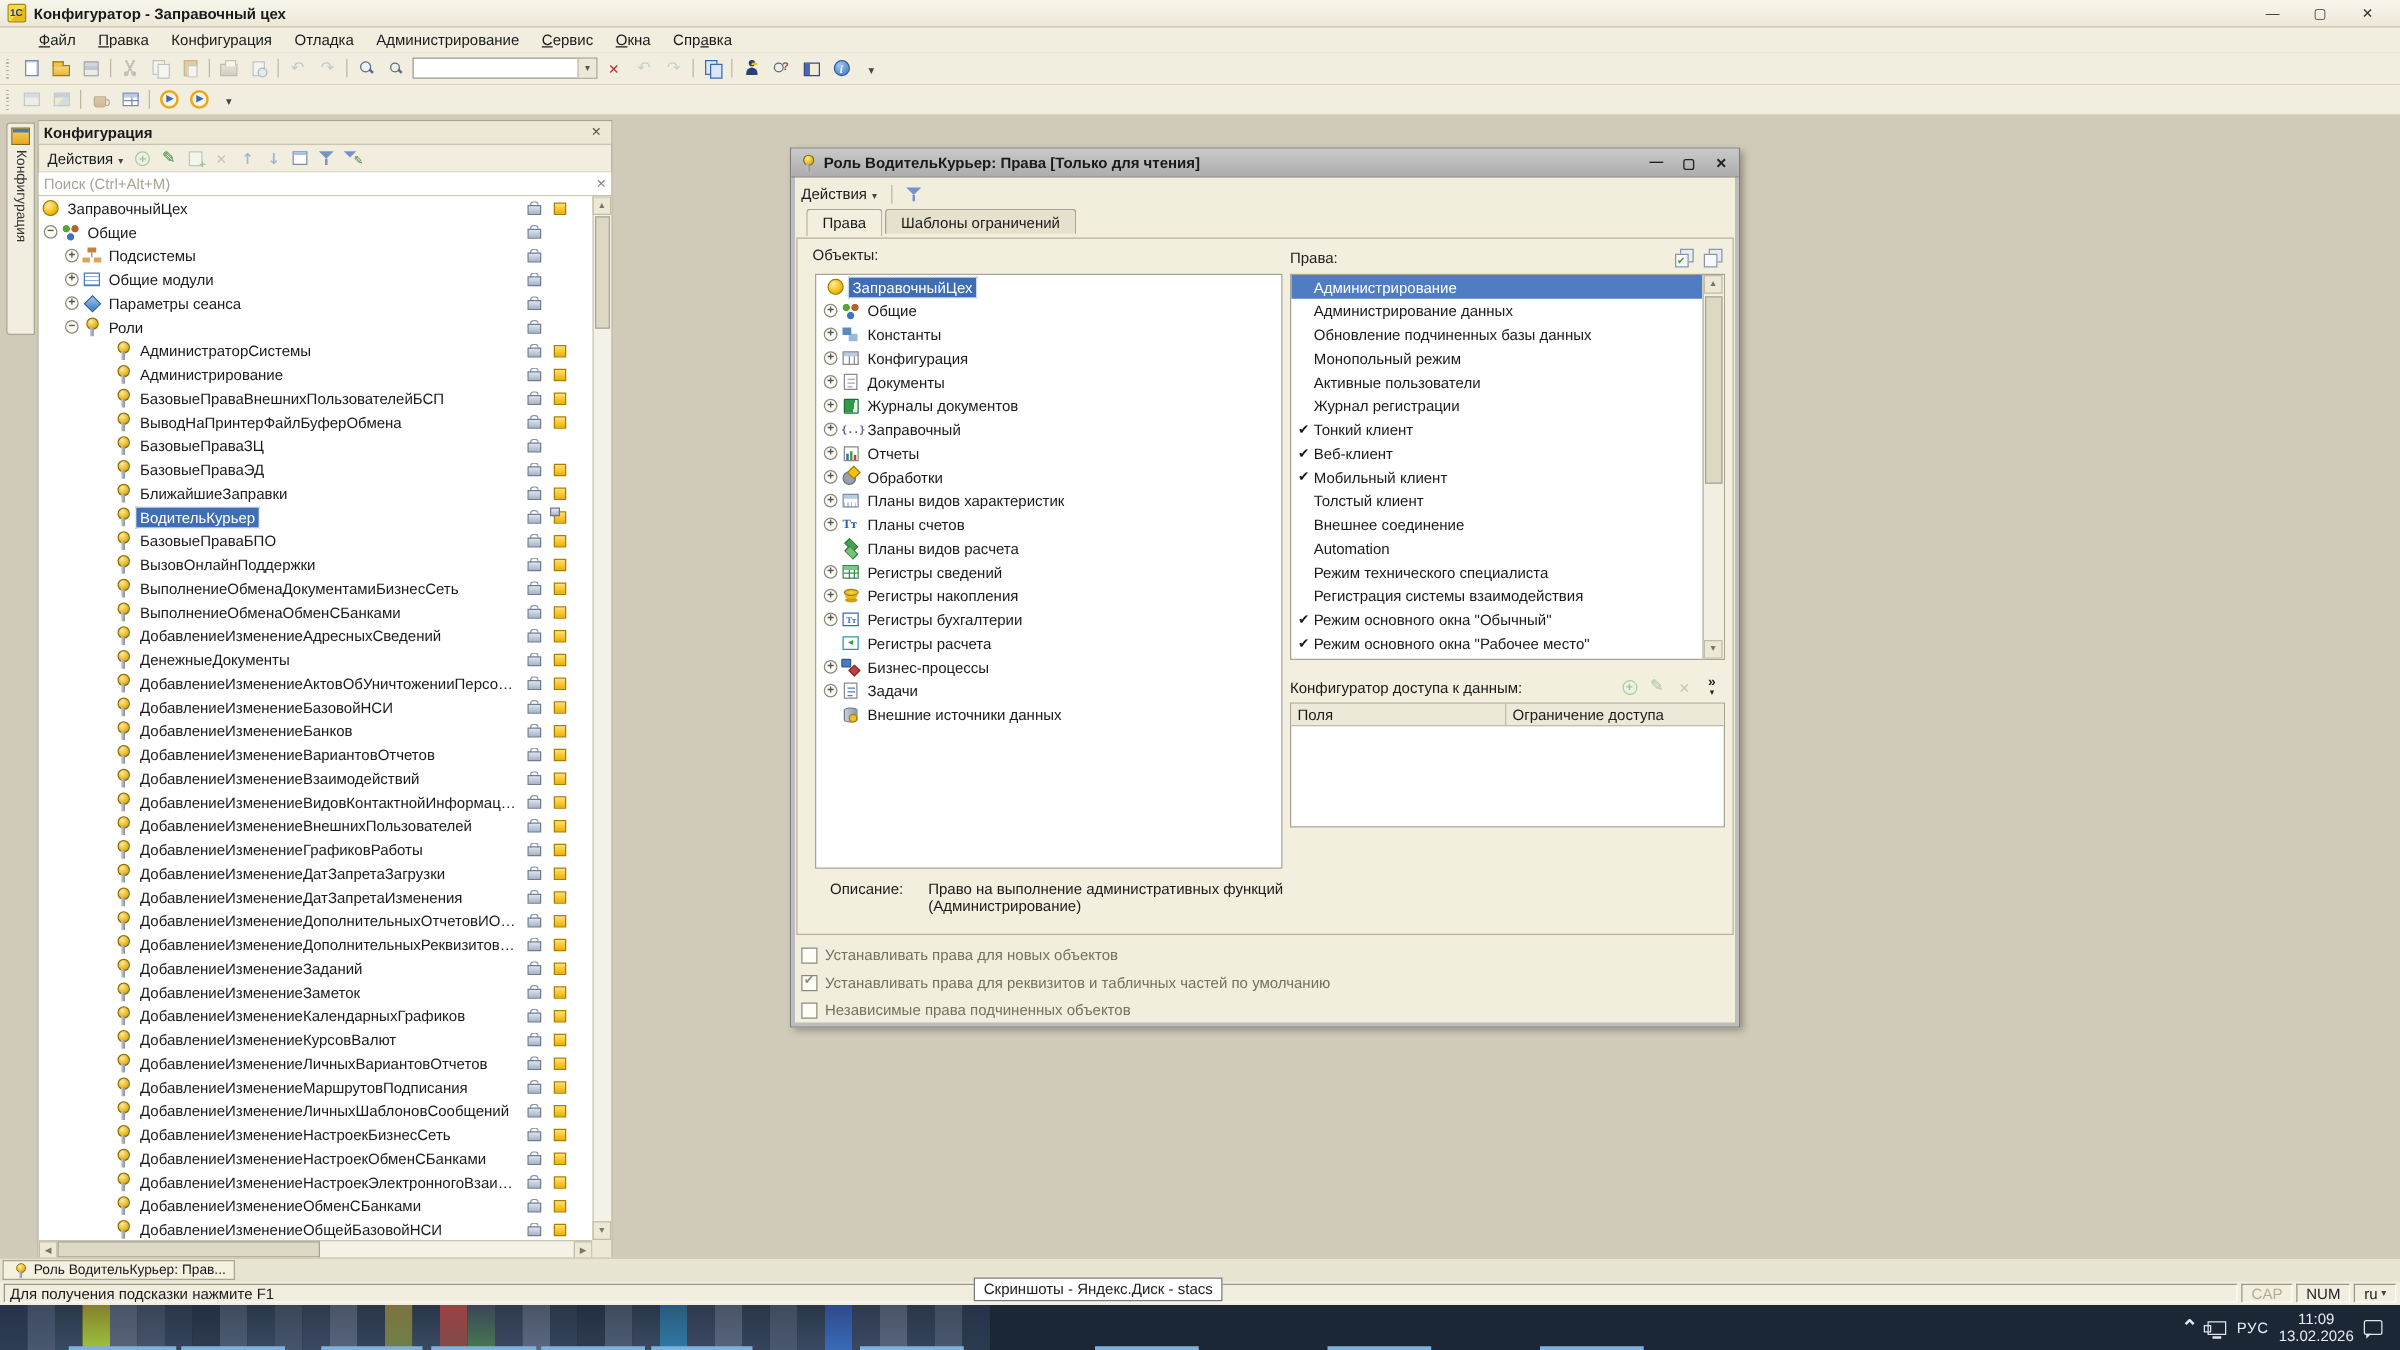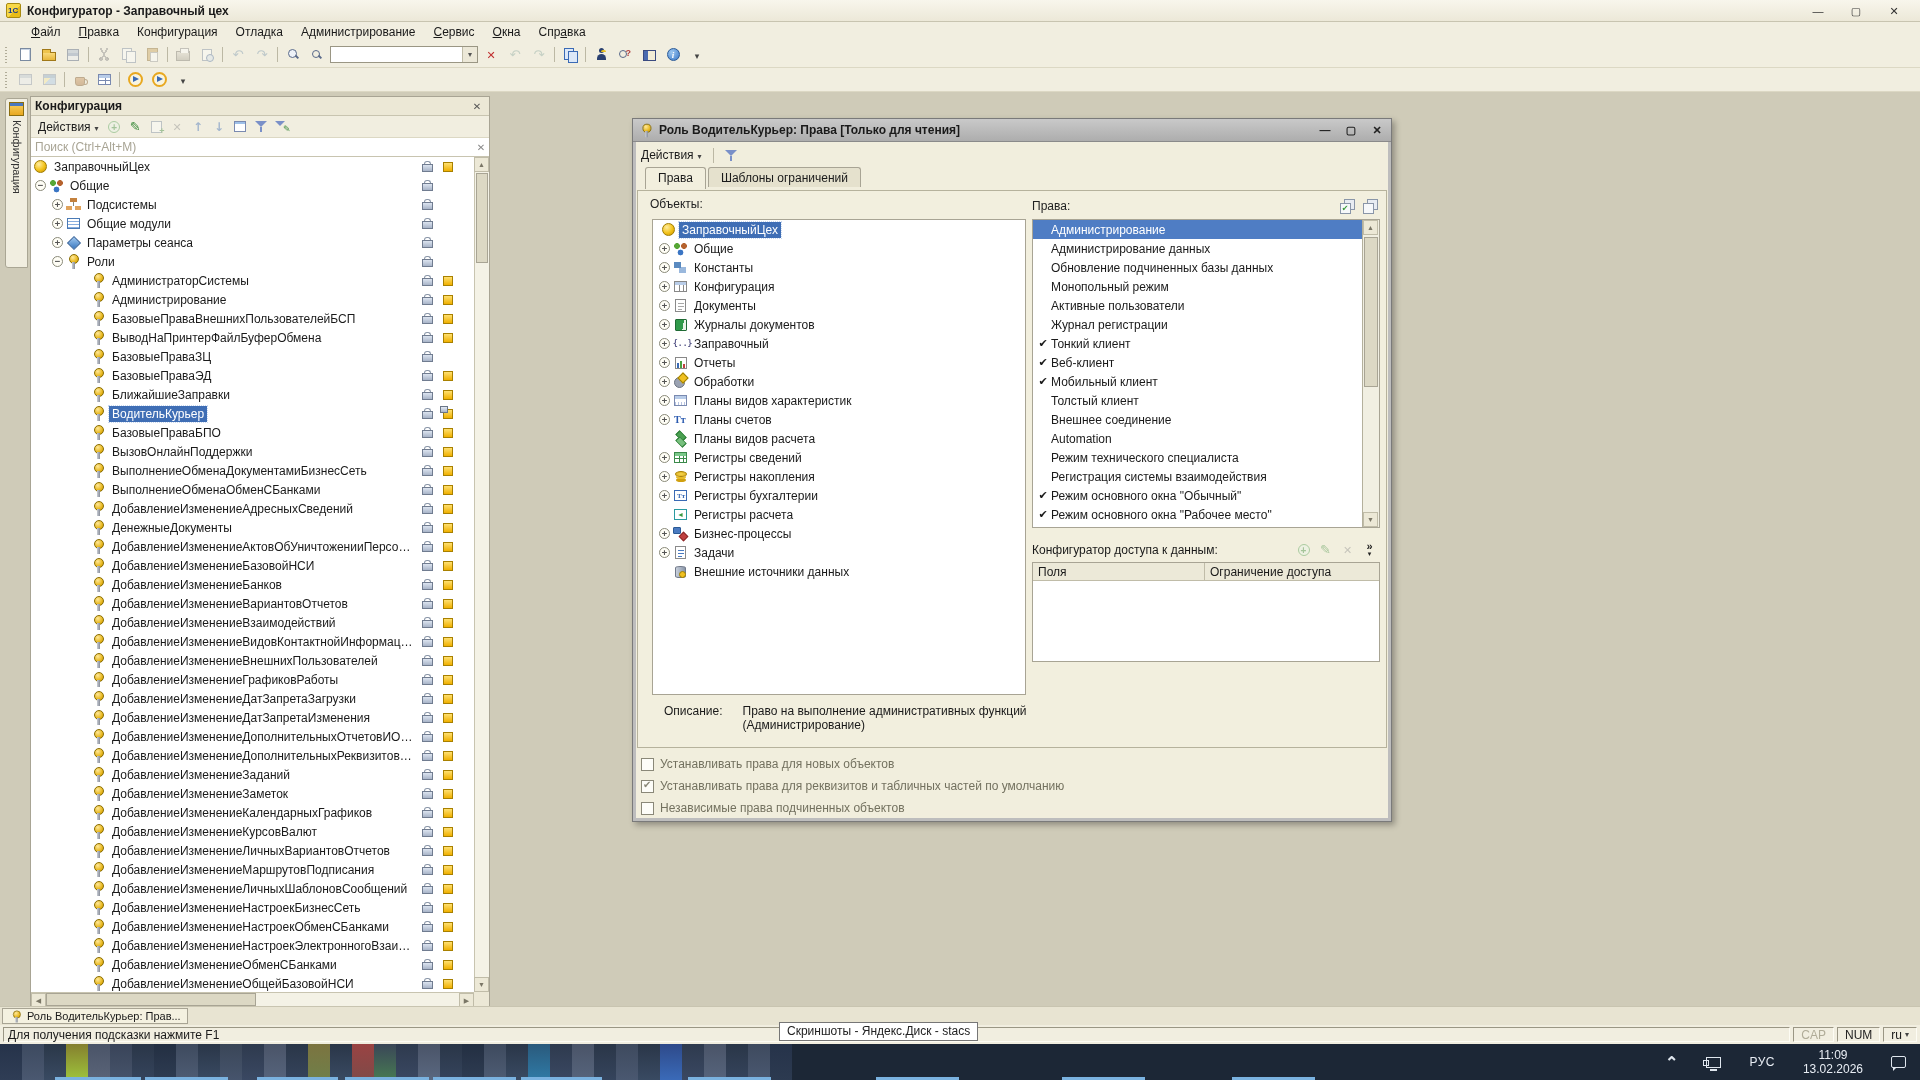--- a/index.html
+++ b/index.html
@@ -273,21 +273,21 @@
   .status-cell { height:15px; line-height:14px; padding:0 7px; border:1px solid; border-color:#9a9684 #fdfcf4 #fdfcf4 #9a9684; }
   .cap-cell { color:#b0ac98; } .num-cell { color:#222; }
   .lang-cell { display:flex; align-items:center; gap:3px; }
   .lang-cell::after { content:"▾"; font-size:8px; color:#444; }
   .tooltip { position:absolute; left:779px; top:1022px; height:19px; z-index:50; background:#ffffff; border:1px solid #767676; padding:1px 7px; line-height:15px; color:#222; }
 
   .taskbar { position:absolute; left:0; top:1044px; width:1920px; height:36px; background:#1c2736; display:flex; }
   .tb-mosaic { display:flex; height:36px; }
   .mblock { height:36px; flex:none; }
   .tb-underline { position:absolute; bottom:0; height:3px; background:#7ab2e0; }
-  .tb-right { margin-left:auto; display:flex; align-items:center; gap:28px; padding-right:14px; color:#e8edf4; }
+  .tb-right { margin-left:auto; display:flex; align-items:center; gap:8px; padding-right:14px; color:#e8edf4; }
   .chev-up { font:bold 13px "Liberation Sans",sans-serif; color:#dfe6ee; }
   .chev-up::before { content:"⌃"; font-size:16px; }
   .net-icon { width:15px; height:11px; border:1.5px solid #dfe6ee; position:relative; }
   .net-icon::before { content:""; position:absolute; left:-4px; top:2px; width:4px; height:4px; border:1px solid #dfe6ee; }
   .net-icon::after { content:""; position:absolute; left:3px; bottom:-4px; width:7px; height:1.5px; background:#dfe6ee; }
   .tb-lang { font-size:12px; letter-spacing:.5px; }
   .tb-clock { text-align:center; font-size:12px; line-height:14px; }
   .notif-icon { width:15px; height:12px; border:1.5px solid #dfe6ee; border-radius:2px; position:relative; }
   .notif-icon::after { content:""; position:absolute; left:1px; bottom:-4px; border-left:4px solid #dfe6ee; border-bottom:4px solid transparent; }
 </style>

